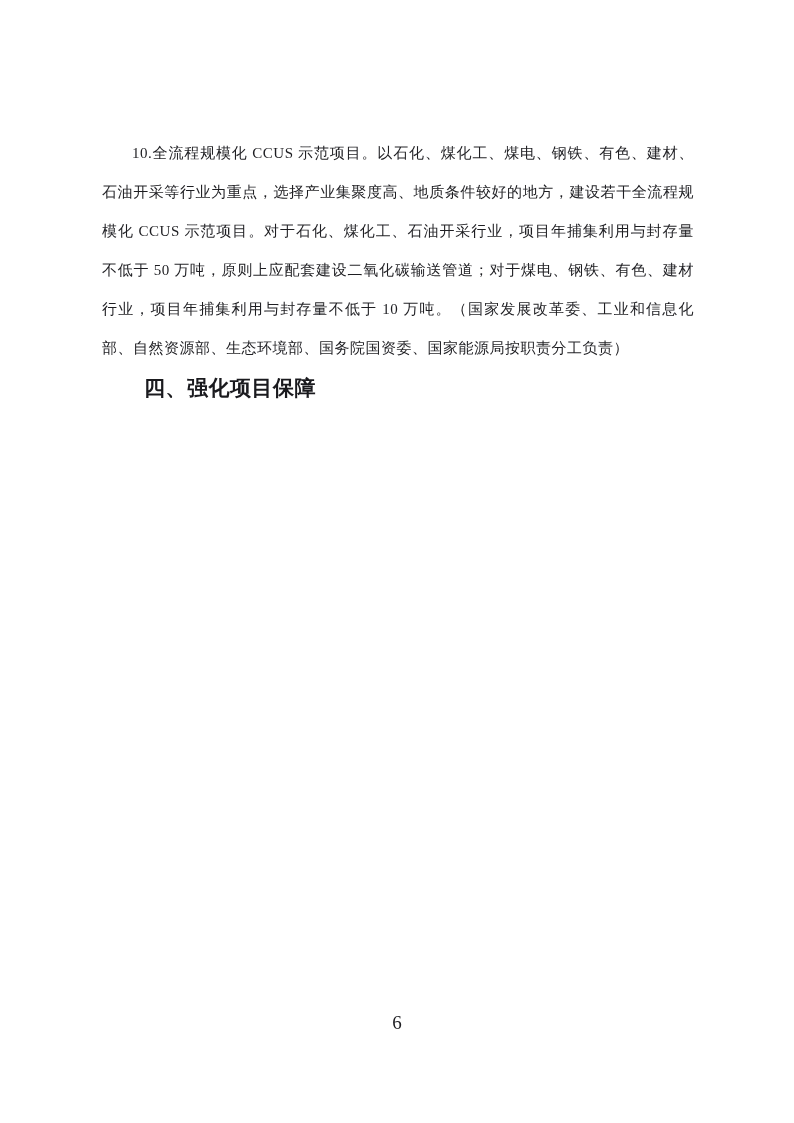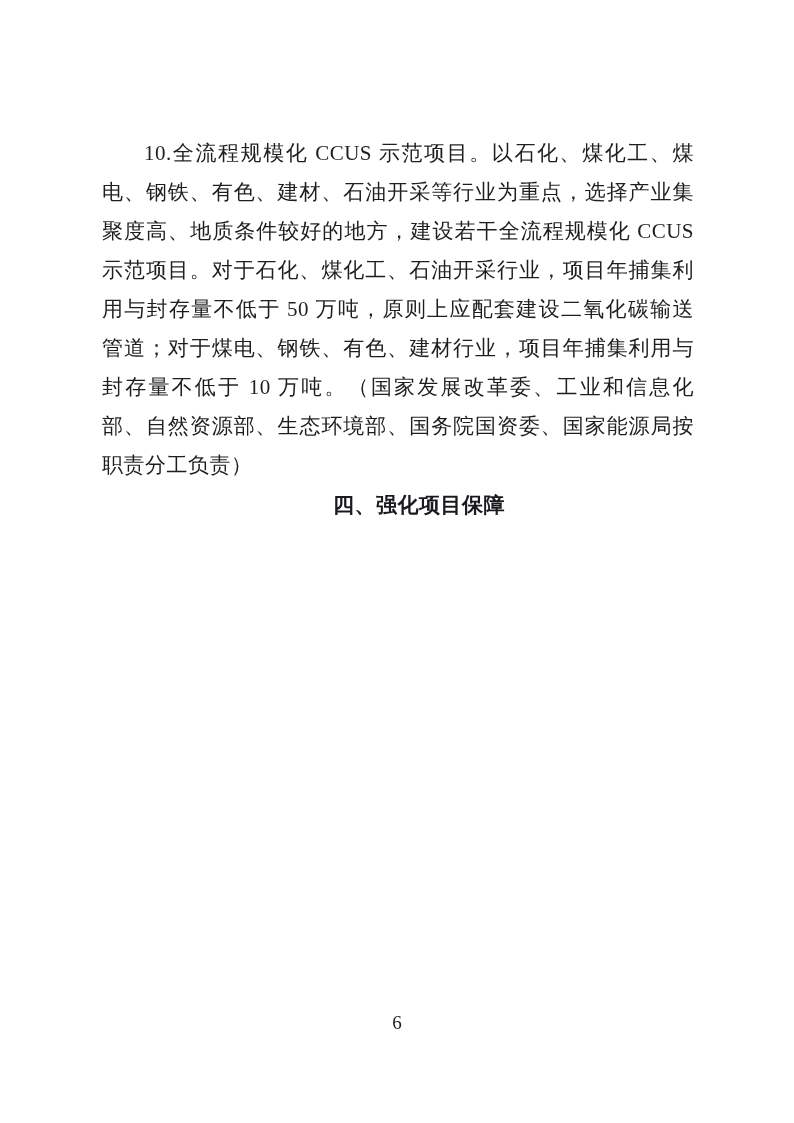--- a/index.html
+++ b/index.html
@@ -19,35 +19,35 @@
     position: absolute;
     left: 102px;
     top: 134px;
     width: 592px;
     color: #1e1e22;
   }
   p.body {
     margin: 0;
     padding: 0;
     font-family: "Liberation Serif", "DejaVu Serif", serif;
-    font-size: 21px;
+    font-size: 15px;
     line-height: 39px;
     text-align: justify;
     text-indent: 2em;
     letter-spacing: 0.5px;
     color: #1e1e22;
   }
   p.heading {
     margin: 0;
     padding: 0;
     font-family: "Liberation Sans", "DejaVu Sans", sans-serif;
     font-size: 21px;
     line-height: 39px;
     font-weight: 700;
-    text-align: center;
+    text-align: left;
     text-indent: 2em;
     letter-spacing: 0.5px;
     color: #1a1a1e;
   }
   .b {
     font-weight: 700;
   }
   .note {
     font-family: "DejaVu Serif", "Liberation Serif", serif;
   }

